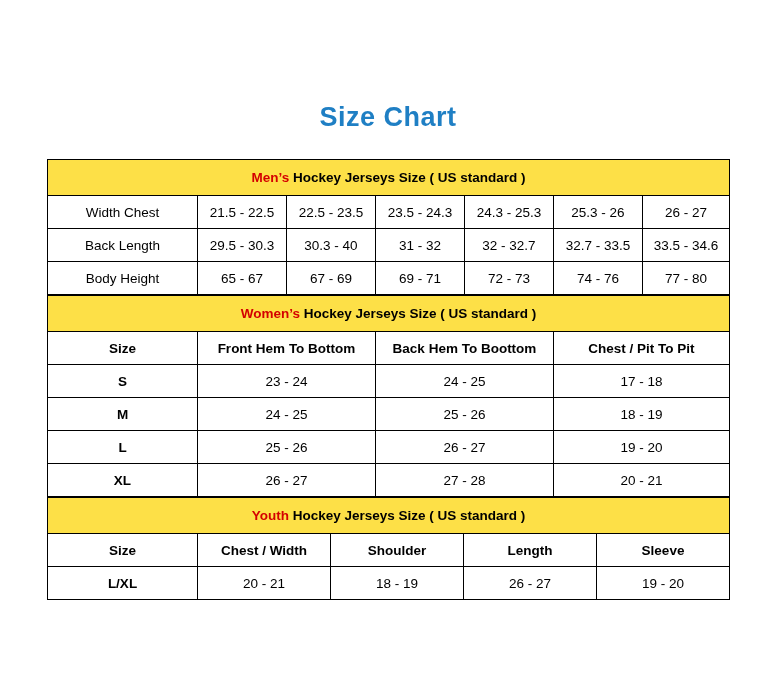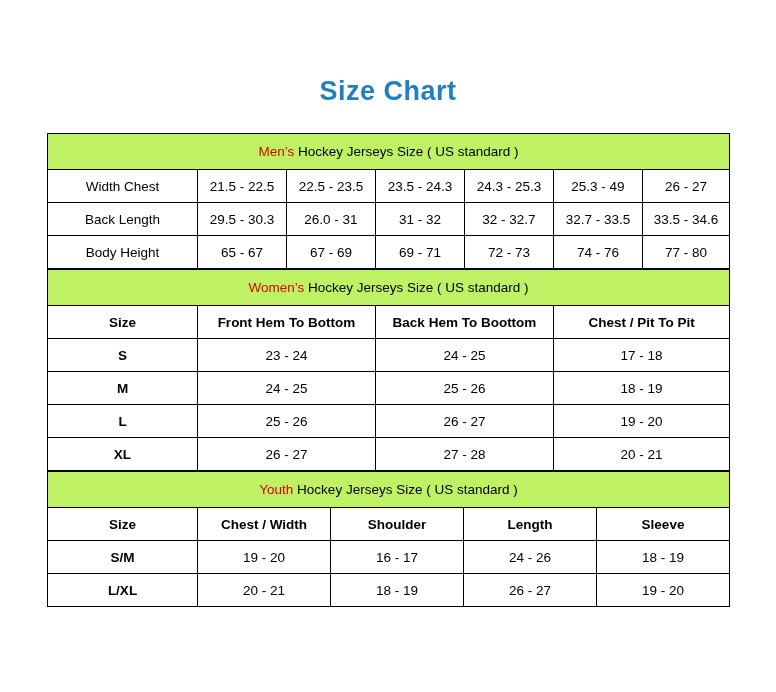--- a/index.html
+++ b/index.html
@@ -19,21 +19,21 @@
     width: 776px;
     height: 692px;
     box-sizing: border-box;
   }
   .title {
     text-align: center;
     color: #1f7fc4;
     font-size: 27px;
     font-weight: bold;
     letter-spacing: 0.5px;
-    padding-top: 78px;
+    padding-top: 104px;
     line-height: 1;
   }
   .tables-wrap {
     margin: 0 auto;
     width: 682px;
     padding-top: 28px;
   }
   table.sizetable {
     border-collapse: collapse;
     width: 682px;
@@ -41,22 +41,22 @@
   }
   table.sizetable td {
     border: 1px solid #000000;
     text-align: center;
     vertical-align: middle;
     font-size: 13.5px;
     height: 28px;
     padding: 2px 2px;
   }
   .banner {
-    background: #bef264;
-    font-weight: normal;
+    background: #fde047;
+    font-weight: bold;
     font-size: 15px;
     height: 31px !important;
   }
   .banner .men { color: #d40000; }
   .banner .women { color: #d40000; }
   .banner .youth { color: #d40000; }
   .banner .rest { color: #000000; }
   .hdr {
     font-weight: bold;
   }
@@ -89,27 +89,27 @@
       <tbody>
         <tr>
           <td class="banner" colspan="7"><span class="men">Men’s</span><span class="rest"> Hockey Jerseys Size ( US standard )</span></td>
         </tr>
         <tr>
           <td class="rowlabel">Width Chest</td>
           <td>21.5 - 22.5</td>
           <td>22.5 - 23.5</td>
           <td>23.5 - 24.3</td>
           <td>24.3 - 25.3</td>
-          <td>25.3 - 49</td>
+          <td>25.3 - 26</td>
           <td>26 - 27</td>
         </tr>
         <tr>
           <td class="rowlabel">Back Length</td>
           <td>29.5 - 30.3</td>
-          <td>26.0 - 31</td>
+          <td>30.3 - 40</td>
           <td>31 - 32</td>
           <td>32 - 32.7</td>
           <td>32.7 - 33.5</td>
           <td>33.5 - 34.6</td>
         </tr>
         <tr>
           <td class="rowlabel">Body Height</td>
           <td>65 - 67</td>
           <td>67 - 69</td>
           <td>69 - 71</td>
@@ -177,27 +177,20 @@
           <td class="banner" colspan="5"><span class="youth">Youth</span><span class="rest"> Hockey Jerseys Size ( US standard )</span></td>
         </tr>
         <tr>
           <td class="hdr">Size</td>
           <td class="hdr">Chest / Width</td>
           <td class="hdr">Shoulder</td>
           <td class="hdr">Length</td>
           <td class="hdr">Sleeve</td>
         </tr>
         <tr>
-          <td class="boldcell">S/M</td>
-          <td>19 - 20</td>
-          <td>16 - 17</td>
-          <td>24 - 26</td>
-          <td>18 - 19</td>
-        </tr>
-        <tr>
           <td class="boldcell">L/XL</td>
           <td>20 - 21</td>
           <td>18 - 19</td>
           <td>26 - 27</td>
           <td>19 - 20</td>
         </tr>
       </tbody>
     </table>
 
   </div>

